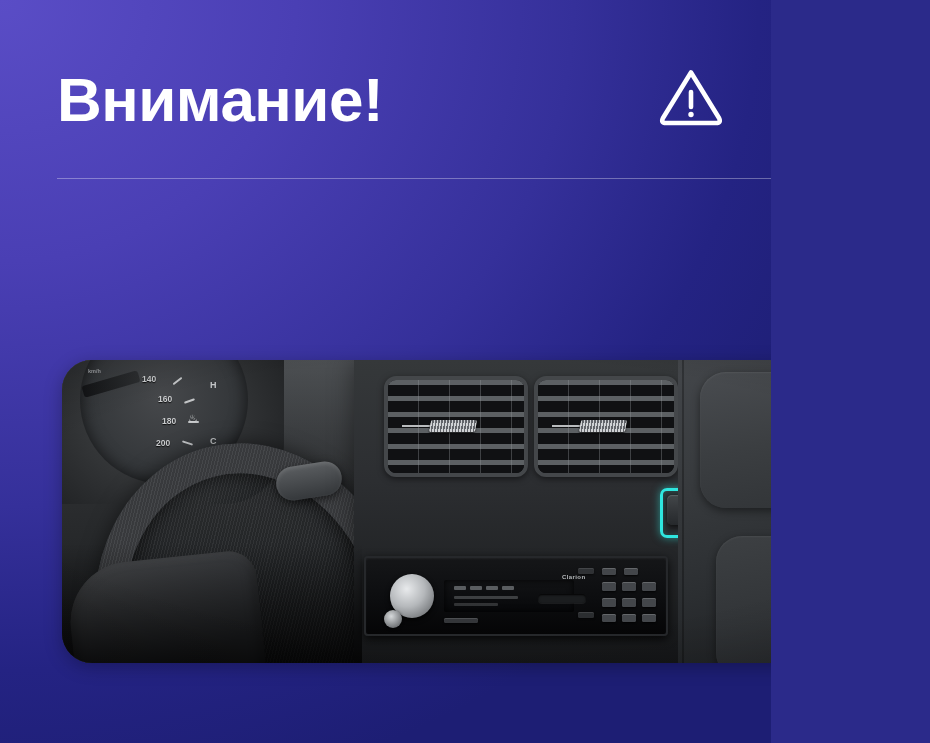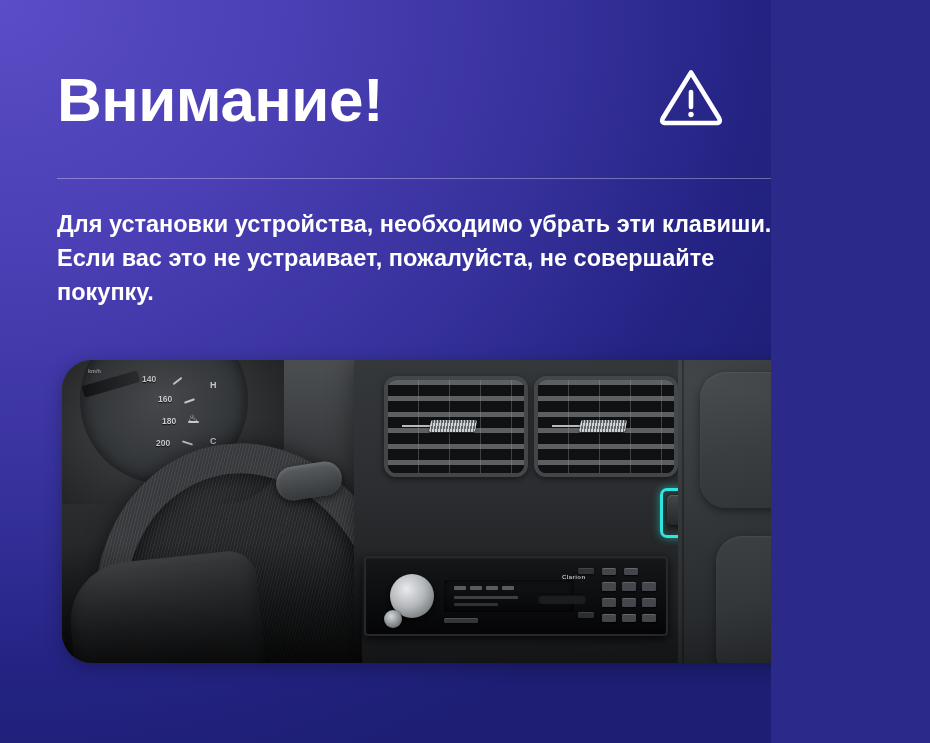--- a/index.html
+++ b/index.html
@@ -273,25 +273,20 @@
       <svg viewBox="0 0 66 62" xmlns="http://www.w3.org/2000/svg">
         <path d="M33 6.5 L61 52 Q63.5 57 58 57 L8 57 Q2.5 57 5 52 Z" fill="none" stroke="#ffffff" stroke-width="4.6" stroke-linejoin="round" stroke-linecap="round"></path>
         <line x1="33" y1="26" x2="33" y2="41" stroke="#ffffff" stroke-width="4.6" stroke-linecap="round"></line>
         <circle cx="33" cy="48.5" r="2.7" fill="#ffffff"></circle>
       </svg>
     </span>
   </div>
 
   <div class="divider"></div>
 
-  <div class="body-copy">
-    <p>Для установки устройства, необходимо убрать эти клавиши.</p>
-    <p>Если вас это не устраивает, пожалуйста, не совершайте</p>
-    <p>покупку.</p>
-  </div>
 
   <div class="photo">
     <div class="dash-base"></div>
     <div class="dash-top-shade"></div>
 
     <div class="cluster">
       <div class="gauge">
         <span class="speed-unit">km/h</span>
         <span class="tick-label" style="left:62px;top:58px;">140</span>
         <span class="tick-label" style="left:78px;top:78px;">160</span>

